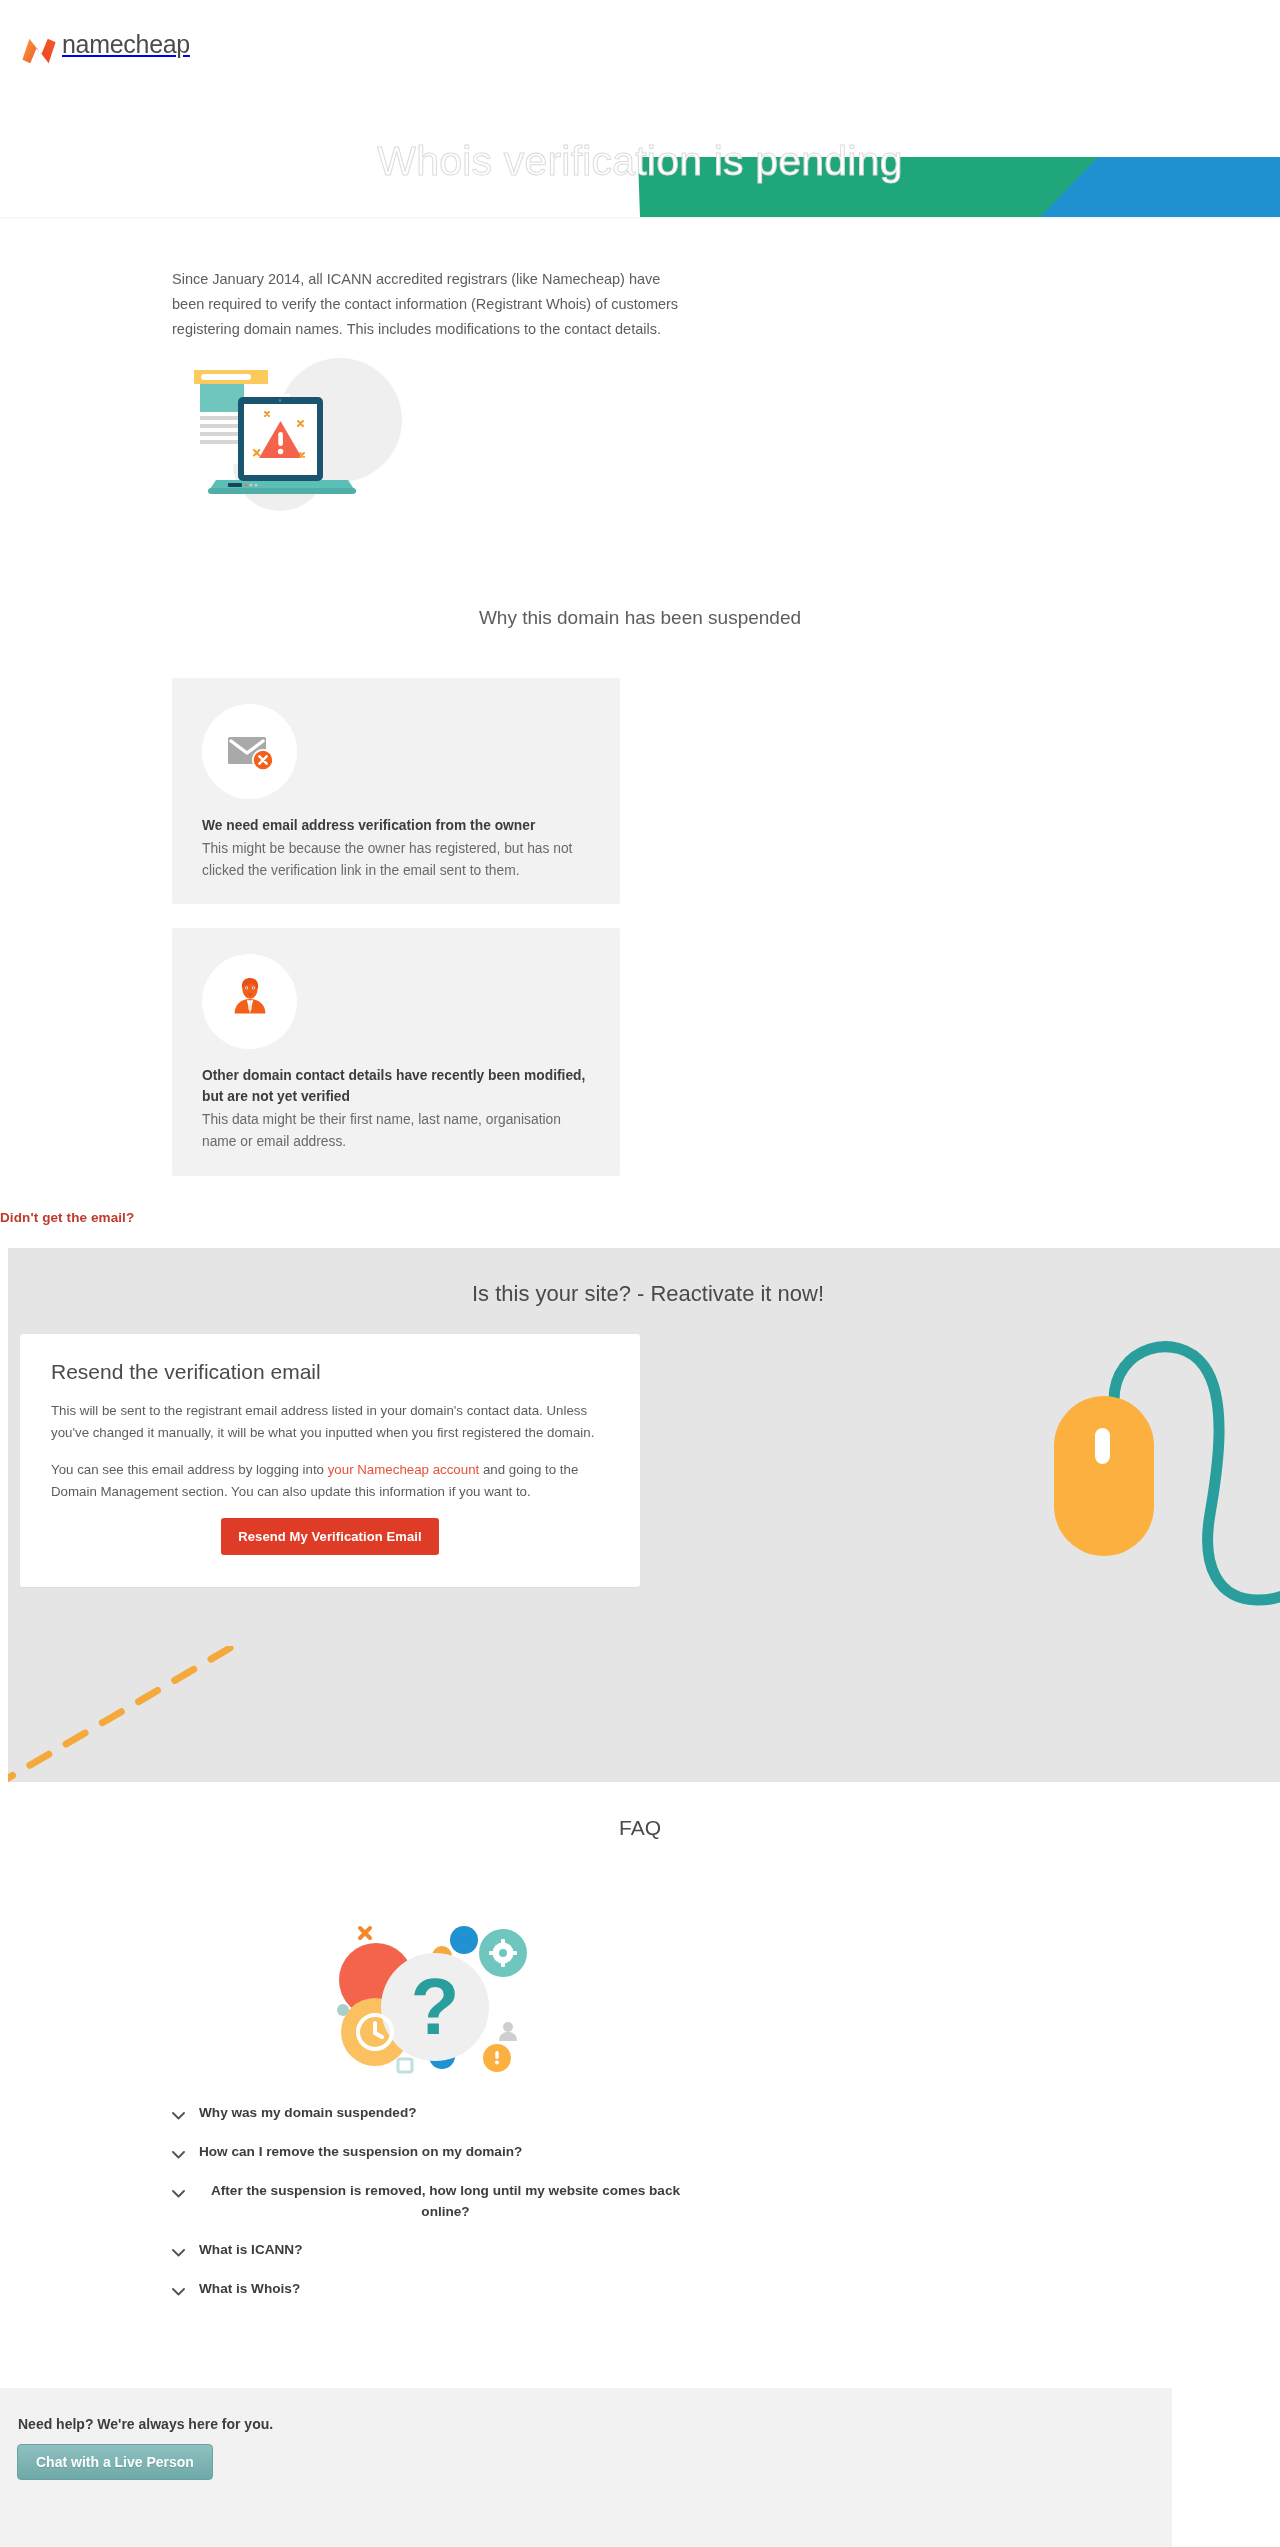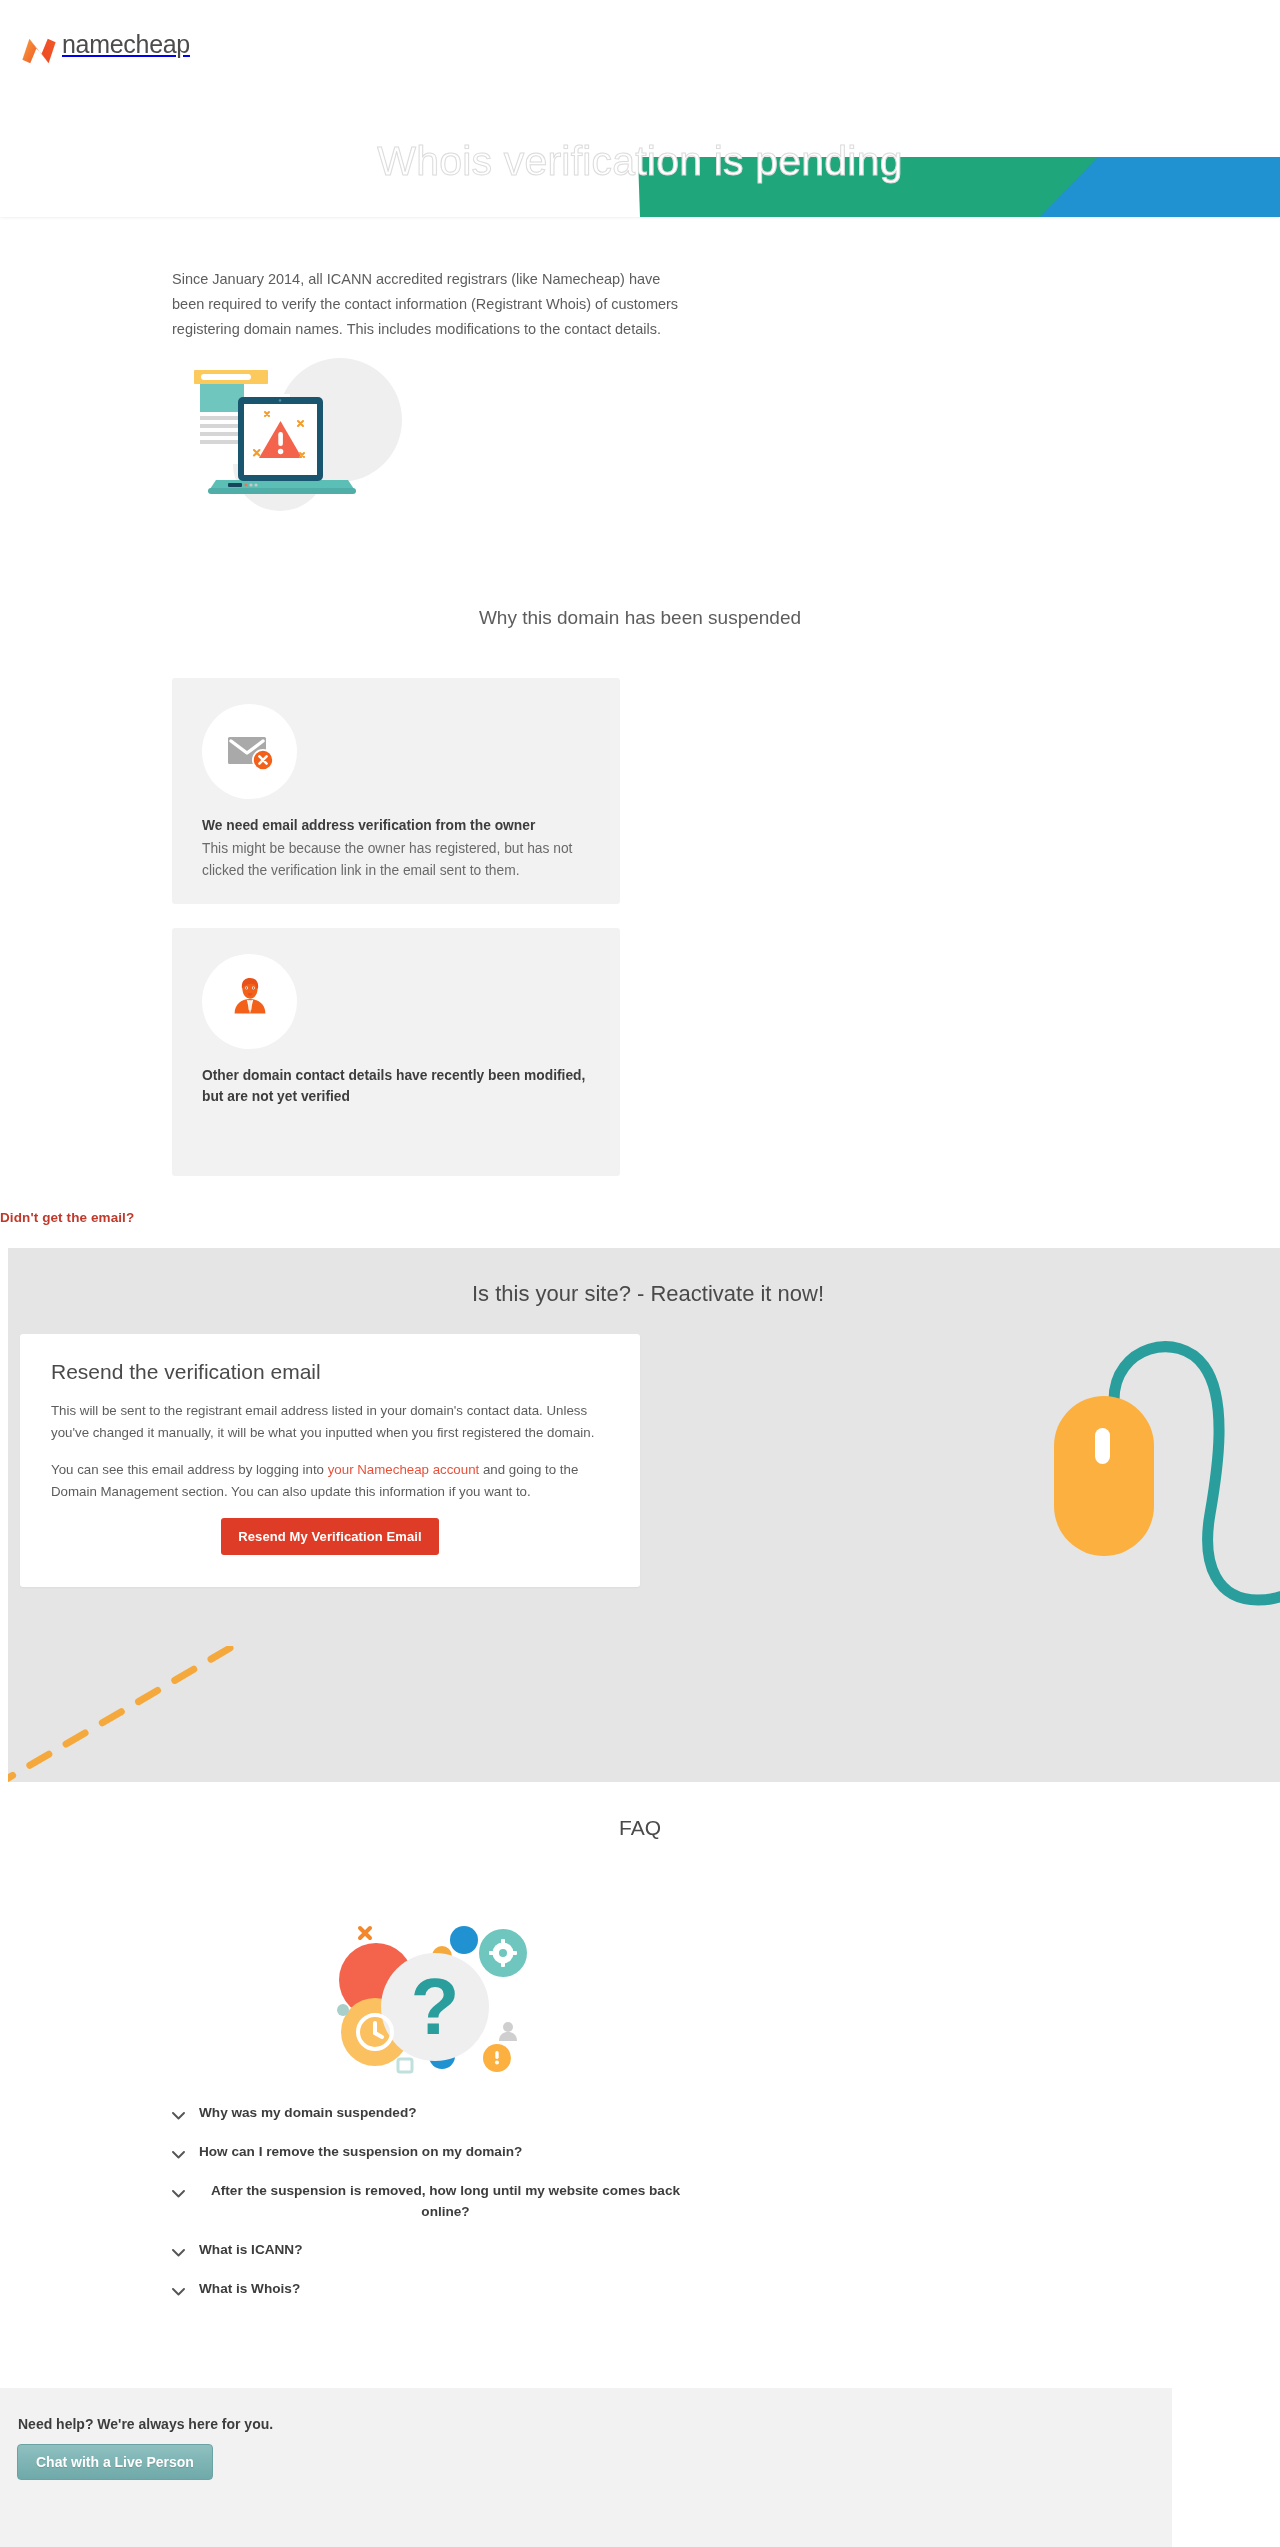--- a/index.html
+++ b/index.html
@@ -256,20 +256,21 @@
         <circle cx="31.5" cy="11.5" r="1.5" fill="#FFFFFF"></circle>
         <circle cx="24.5" cy="11.5" r="0.8" fill="#6B3A1E"></circle>
         <circle cx="31.5" cy="11.5" r="0.8" fill="#6B3A1E"></circle>
         <path d="M25.5 17 h5 a2.5 2.5 0 0 1 -5 0 Z" fill="#E8501A"></path>
         <path d="M28 23 c-9.5 0-16 6-16 15 h32 c0-9-6.5-15-16-15 Z" fill="#F2601A"></path>
         <path d="M24.6 23.3 L28 38 L31.4 23.3 C30.3 24.6 25.7 24.6 24.6 23.3 Z" fill="#FFFFFF"></path>
         <path d="M27 25 h2 l0.6 9 h-3.2 Z" fill="#FDEDE3"></path>
       </svg>
     </div>
     <div class="reason-title">Other domain contact details have recently been modified, but are not yet verified</div>
+    <div class="reason-body">This data might be their first name, last name, organisation name or email address.</div>
   </div>
 
   <a class="didnt-get" href="#">Didn't get the email?</a>
 
   <section class="reactivate">
 
     <h2 class="reactivate-heading">Is this your site? - Reactivate it now!</h2>
 
     <div class="resend-card">
       <h2>Resend the verification email</h2>

